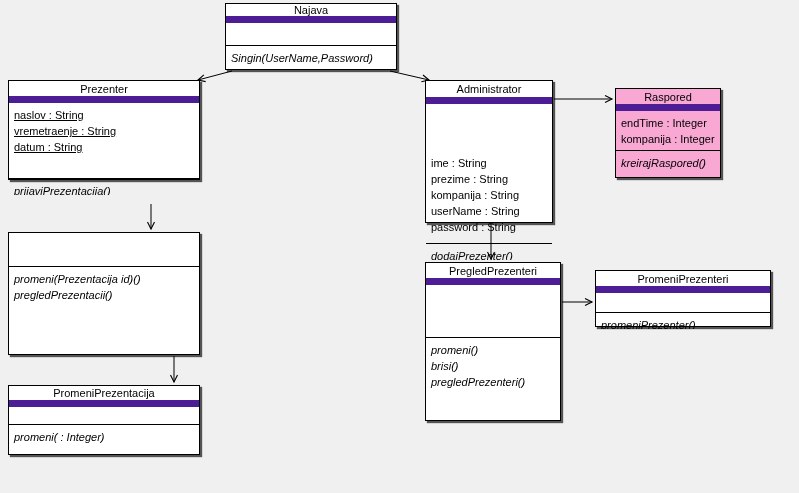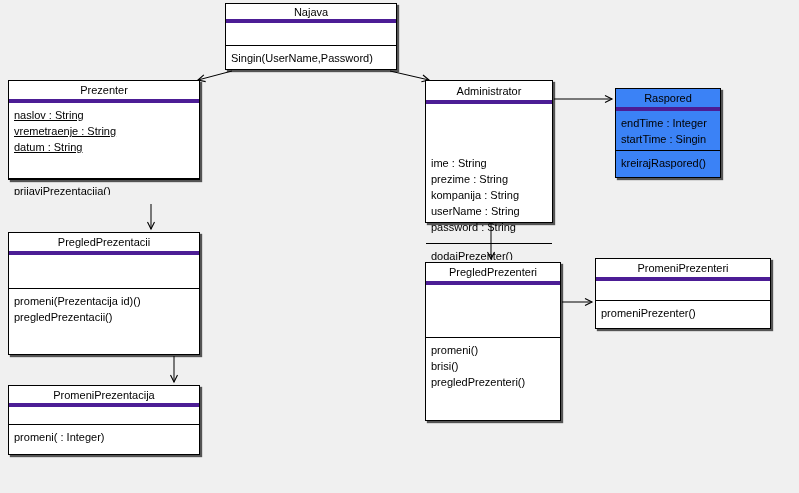--- a/index.html
+++ b/index.html
@@ -26,39 +26,40 @@
     flex-direction: column;
     background: #ffffff;
     border: 1px solid #000000;
     box-sizing: border-box;
     box-shadow: 2px 2px 1px rgba(0,0,0,0.65);
     font-size: 11px;
     color: #000000;
   }
   .uml-title {
     flex: 0 0 auto;
-    border-bottom: 4px solid #4c1d95;
+    border-bottom: 7px solid #4c1d95;
     display: flex;
     align-items: center;
     justify-content: center;
     box-sizing: border-box;
     white-space: nowrap;
   }
   .uml-attrs {
     flex: 0 0 auto;
     border-bottom: 1px solid #000000;
     box-sizing: border-box;
     padding: 4px 5px 0 5px;
     overflow: hidden;
   }
   .uml-methods {
     flex: 1 1 auto;
     box-sizing: border-box;
     padding: 4px 5px 12px 5px;
     overflow: hidden;
+    font-style: italic;
   }
   .uml-line {
     line-height: 16px;
     white-space: nowrap;
   }
 </style>
 </head>
 <body>
 
 <div id="stage" style="background: rgb(240, 240, 240);">
@@ -100,32 +101,31 @@
         <div class="uml-line">ime : String</div>
         <div class="uml-line">prezime : String</div>
         <div class="uml-line">kompanija : String</div>
         <div class="uml-line">userName : String</div>
         <div class="uml-line">password : String</div>
       </div>
       <div class="uml-methods">
         <div class="uml-line">dodaiPrezenter()</div>
       </div>
     </div>
-    <div class="uml-class" style="left: 615px; top: 88px; width: 106px; height: 90px; background: #3b82f6; border-color: rgb(0, 0, 0);">
+    <div class="uml-class" style="left: 615px; top: 88px; width: 106px; height: 90px; background: #f9a8d4; border-color: rgb(0, 0, 0);">
       <div class="uml-title" style="height: 22px;">Raspored</div>
       <div class="uml-attrs" style="height: 40px;">
         <div class="uml-line">endTime : Integer</div>
-        <div class="uml-line">startTime : Singin</div>
+        <div class="uml-line">kompanija : Integer</div>
       </div>
       <div class="uml-methods">
         <div class="uml-line">kreirajRaspored()</div>
       </div>
     </div>
     <div class="uml-class" style="left: 8px; top: 232px; width: 192px; height: 123px; background: rgb(255, 255, 255); border-color: rgb(0, 0, 0);">
-      <div class="uml-title" style="height: 22px;">PregledPrezentacii</div>
       <div class="uml-attrs" style="height: 34px;"></div>
       <div class="uml-methods">
         <div class="uml-line">promeni(Prezentacija id)()</div>
         <div class="uml-line">pregledPrezentacii()</div>
       </div>
     </div>
     <div class="uml-class" style="left: 8px; top: 385px; width: 192px; height: 70px; background: rgb(255, 255, 255); border-color: rgb(0, 0, 0);">
       <div class="uml-title" style="height: 21px;">PromeniPrezentacija</div>
       <div class="uml-attrs" style="height: 18px;"></div>
       <div class="uml-methods">
@@ -134,20 +134,20 @@
     </div>
     <div class="uml-class" style="left: 425px; top: 262px; width: 136px; height: 159px; background: rgb(255, 255, 255); border-color: rgb(0, 0, 0);">
       <div class="uml-title" style="height: 22px;">PregledPrezenteri</div>
       <div class="uml-attrs" style="height: 53px;"></div>
       <div class="uml-methods">
         <div class="uml-line">promeni()</div>
         <div class="uml-line">brisi()</div>
         <div class="uml-line">pregledPrezenteri()</div>
       </div>
     </div>
-    <div class="uml-class" style="left: 595px; top: 258px; width: 176px; height: 71px; background: rgb(255, 255, 255); border-color: rgb(0, 0, 0);">
+    <div class="uml-class" style="left: 595px; top: 270px; width: 176px; height: 57px; background: rgb(255, 255, 255); border-color: rgb(0, 0, 0);">
       <div class="uml-title" style="height: 22px;">PromeniPrezenteri</div>
       <div class="uml-attrs" style="height: 20px;"></div>
       <div class="uml-methods">
         <div class="uml-line">promeniPrezenter()</div>
       </div>
     </div>
   </div>
 
 </body></html>

